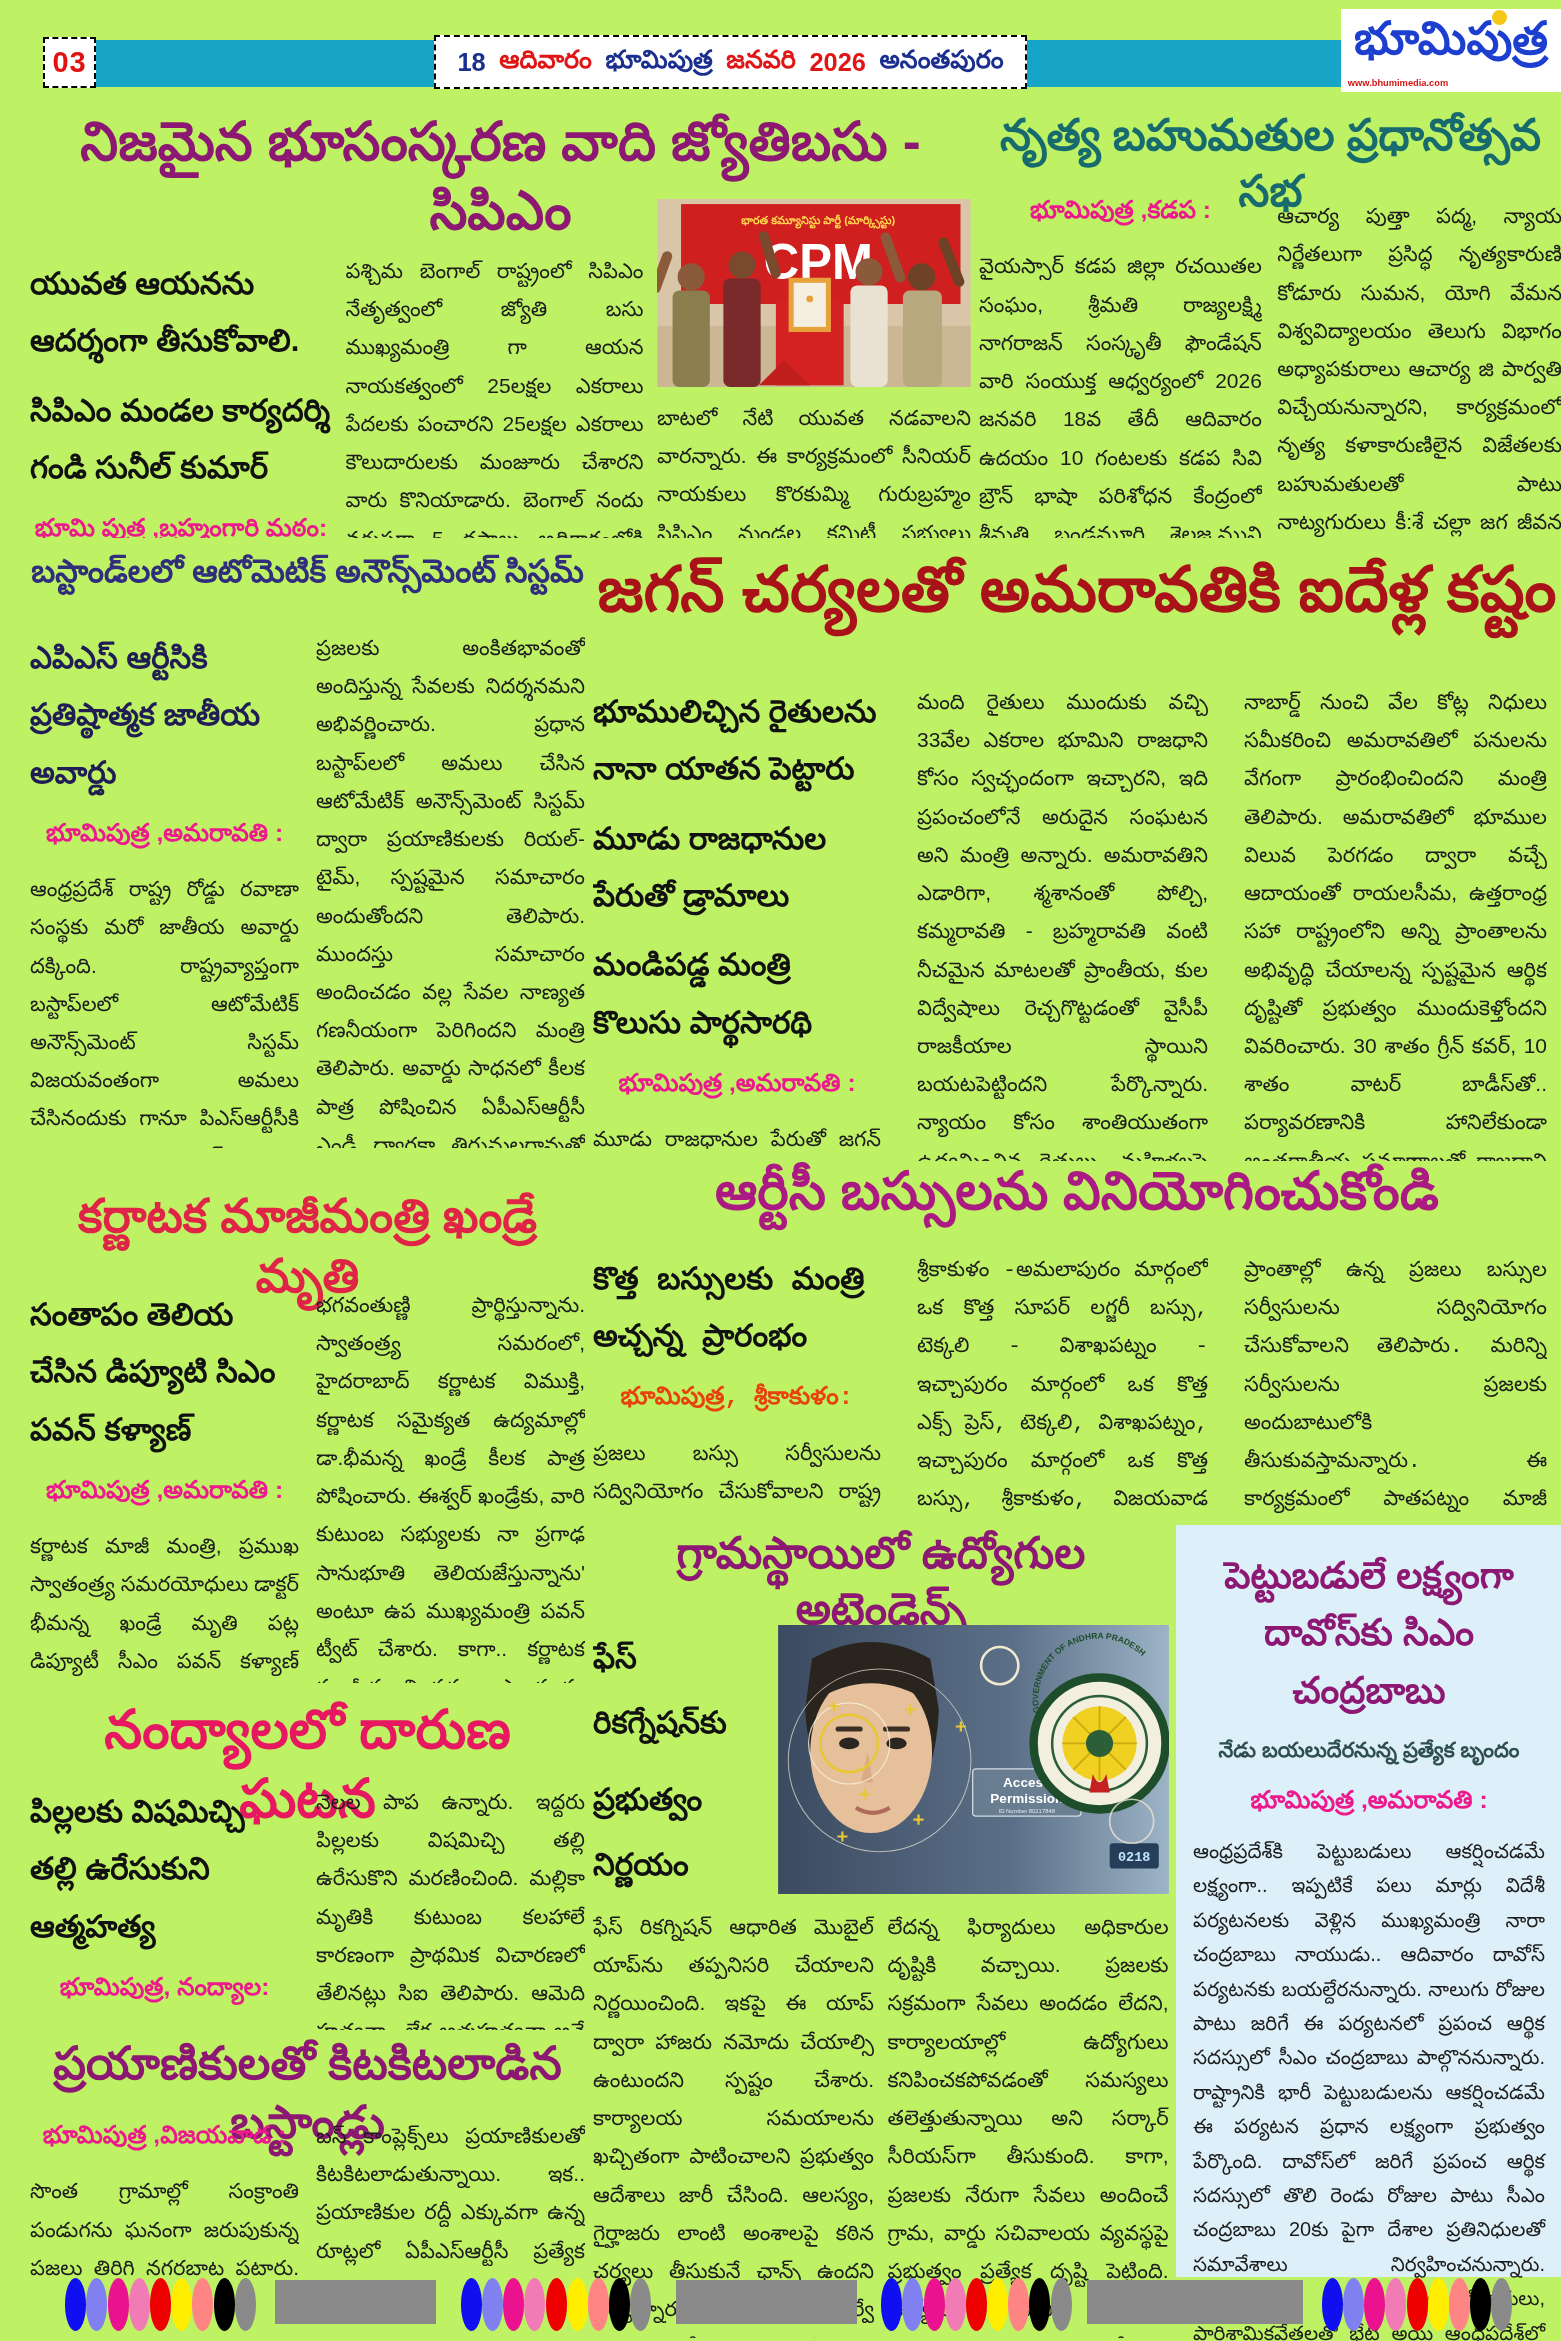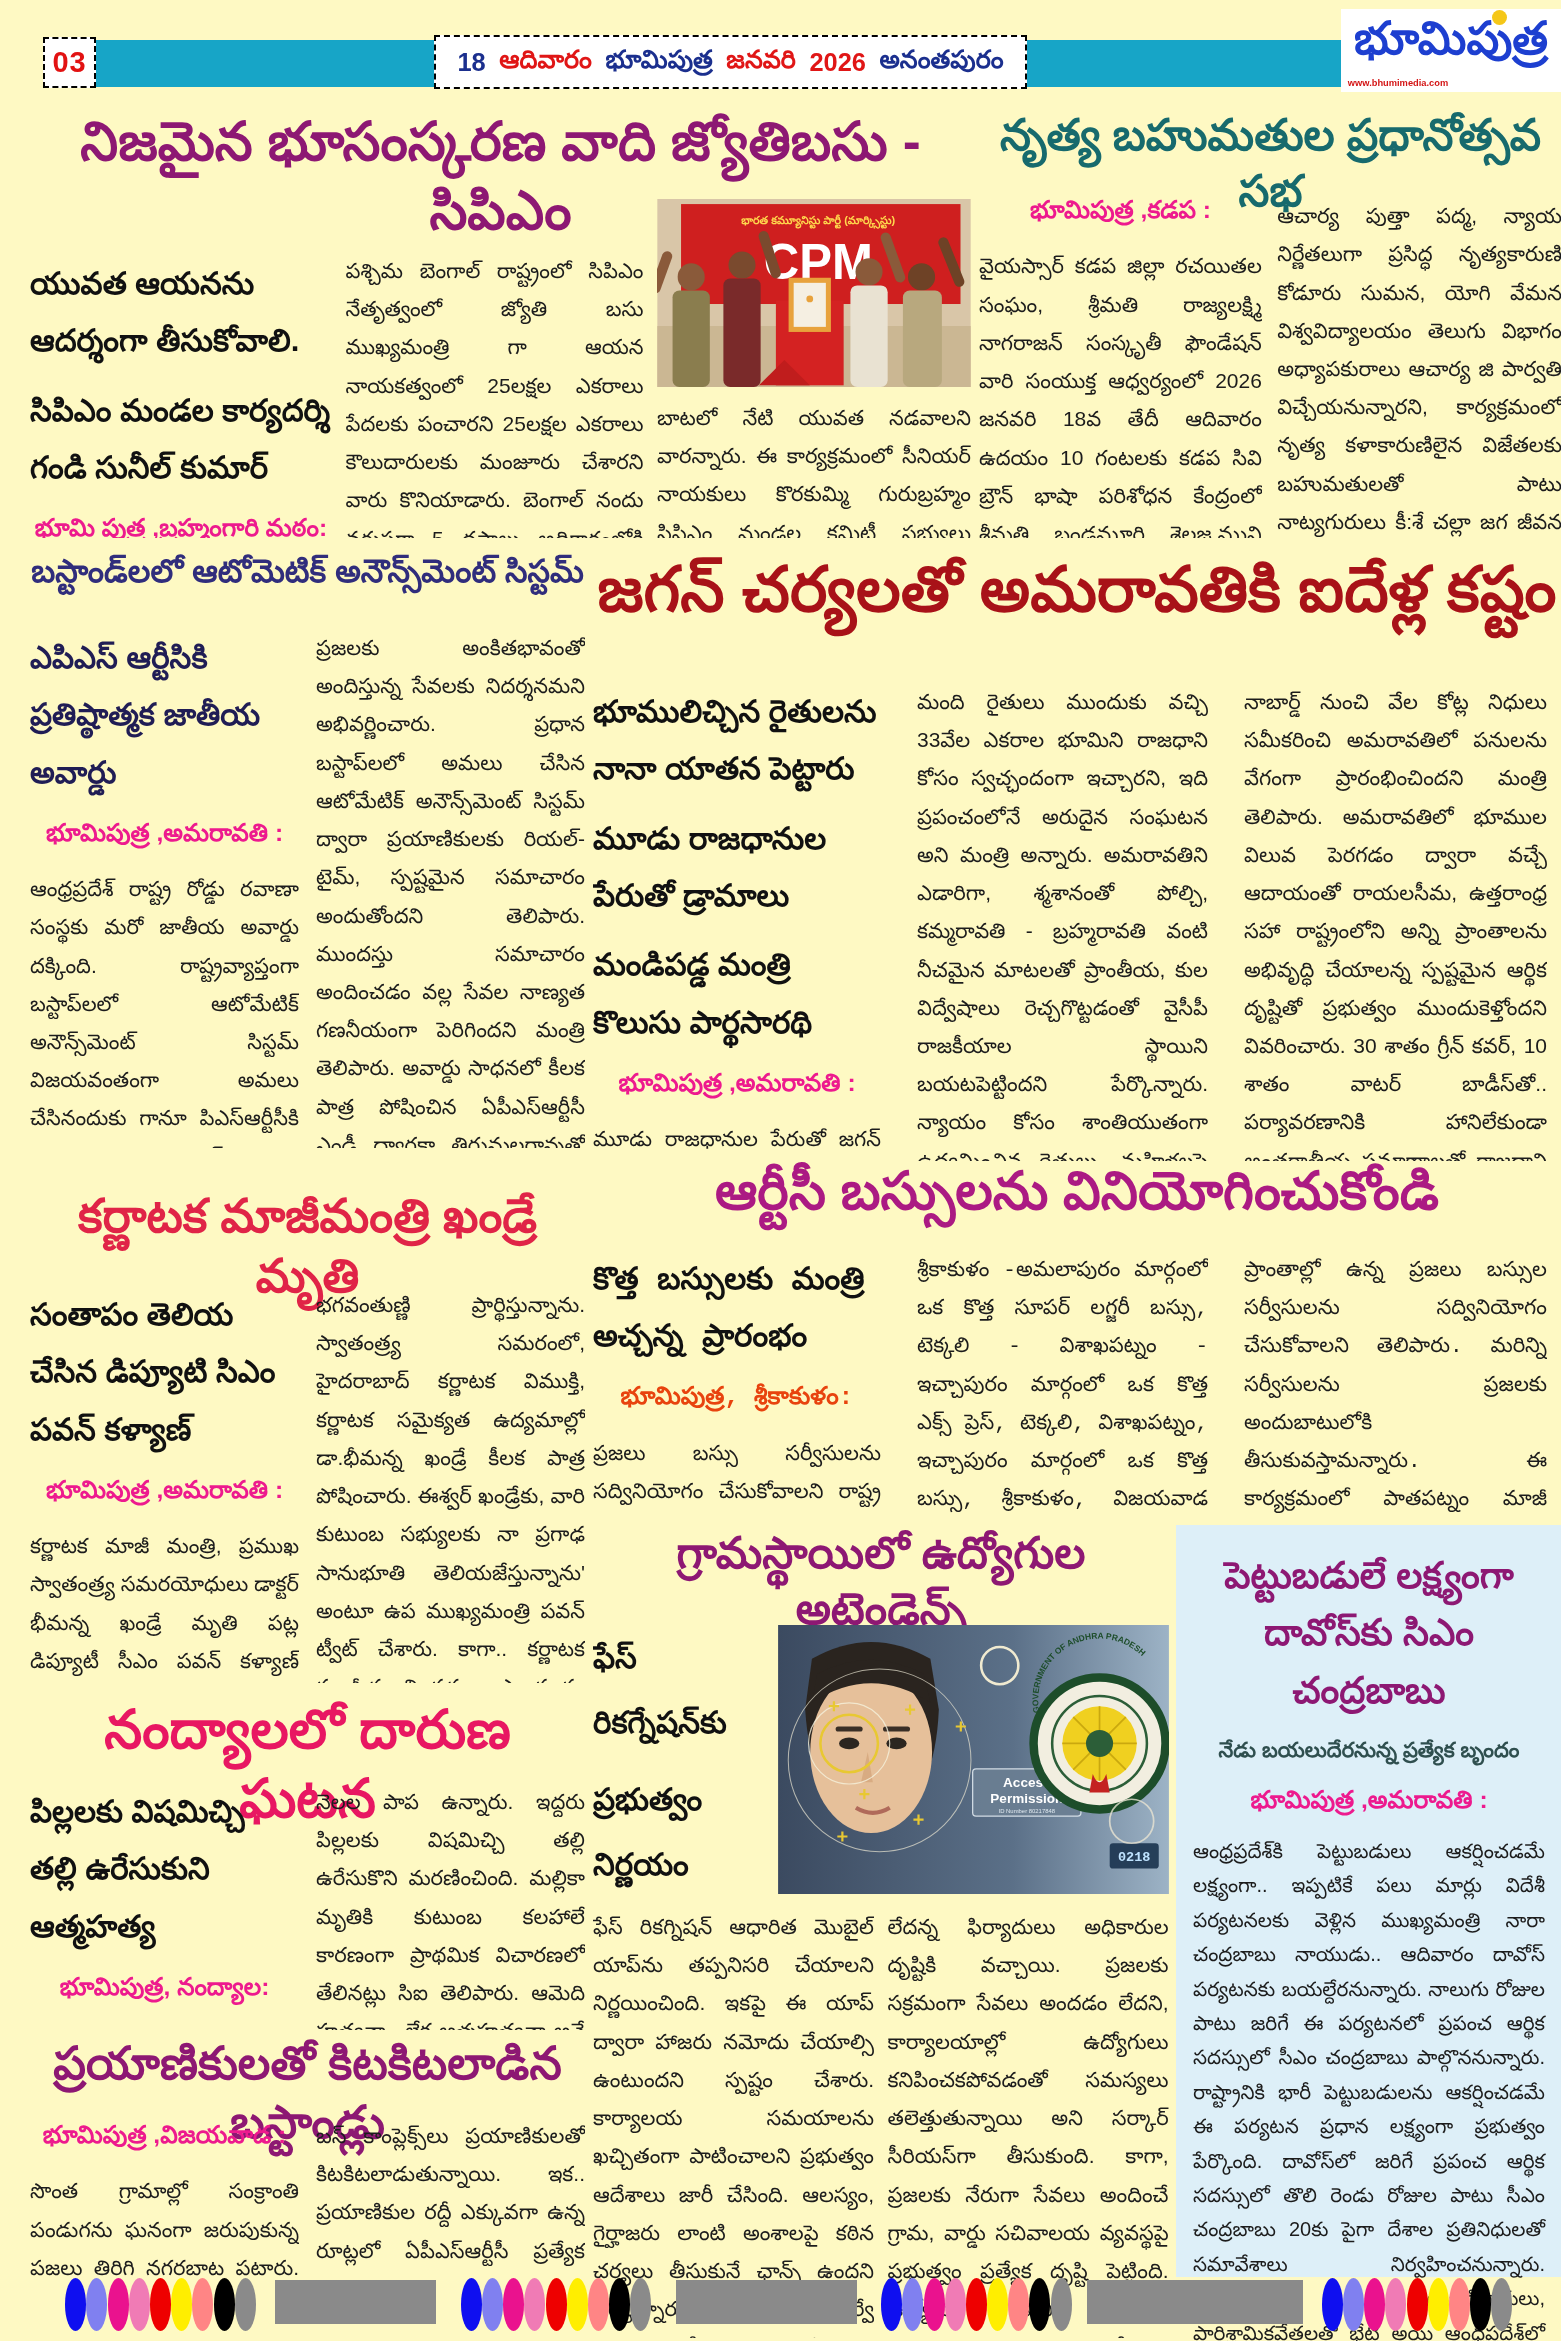--- a/index.html
+++ b/index.html
@@ -1,16 +1,16 @@
 <!DOCTYPE html>
 <html style="font-size:13.6px"><head>
 <meta charset="utf-8">
 <style>
   html,body{margin:0;padding:0;background:#ffffff;}
-  #page{position:relative;width:1562px;height:2342px;background:#fef9c3;overflow:hidden;
+  #page{position:relative;width:1562px;height:2342px;background:#bef264;overflow:hidden;
         font-family:"Liberation Sans","DejaVu Sans",sans-serif;color:#1b1b1b;}
   
   .topbar{position:absolute;left:43px;top:40px;width:1518px;height:47px;background:#17a5c7;}
   .pagenum-box{position:absolute;left:43px;top:37px;width:53px;height:51px;background:#ffffff;
                border:2.5px dashed #000;box-sizing:border-box;display:flex;align-items:center;justify-content:center;}
   .pagenum{font-size:29px;font-weight:800;color:#e21212;letter-spacing:0.8px;}
   .datebox{position:absolute;left:434px;top:35px;width:593px;height:54px;background:#ffffff;
            border:2.5px dashed #000;box-sizing:border-box;display:flex;align-items:center;justify-content:center;gap:13.6px;}
   .datebox span{font-size:25.4px;font-weight:800;}
   .c-navy{color:#1b2f8e;} .c-red{color:#e01616;}

